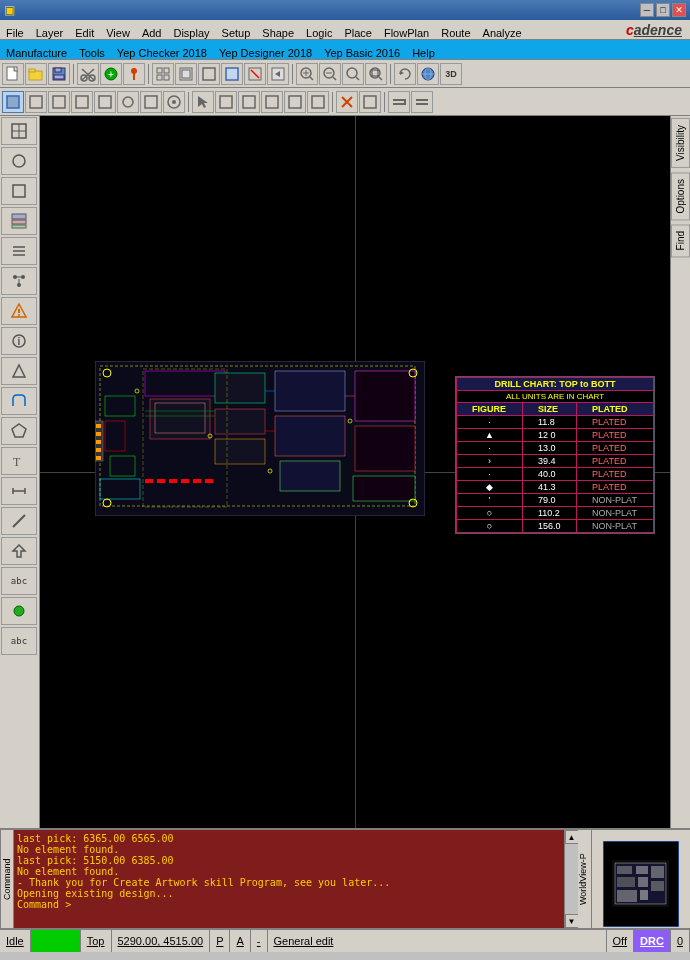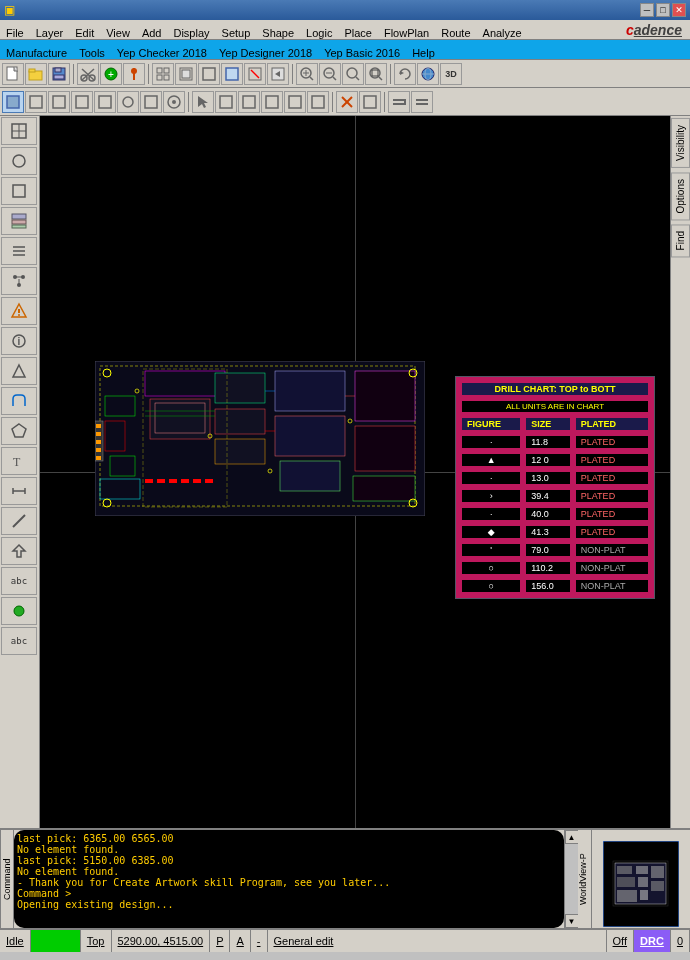--- a/index.html
+++ b/index.html
@@ -131,22 +131,22 @@
       background: #000;
       border: 1px solid #556;
       font-size: 9px;
       color: #ffff00;
     }
     #drill-chart table {
       width: 100%;
       border-collapse: collapse;
     }
     #drill-chart td, #drill-chart th {
-      padding: 1px 5px;
-      border: 6px solid #be185d;
+      padding: 1px 15px;
+      border: 1px solid #be185d;
       font-size: 9px;
     }
     .dc-header { background: #1a1a4a; color: #ffff00; text-align: center; }
     .dc-subheader { background: #000; color: #ffff00; text-align: center; }
 
     
     #right-panel {
       width: 20px;
       background: #d4d0c8;
       border-left: 1px solid #808080;
@@ -168,27 +168,26 @@
 
     
     #console-area {
       height: 100px;
       display: flex;
       background: #d4d0c8;
       border-top: 2px solid #808080;
     }
     #console-left {
       flex: 1;
-      background: #000000;
+      background: #7f1d1d;
       color: #ffcc00;
       font-size: 10px;
       font-family: monospace;
       padding: 3px;
       overflow: hidden;
-      border-radius: 10px;
     }
     #console-scrollbar {
       width: 14px;
       background: #d4d0c8;
       border-left: 1px solid #808080;
       display: flex;
       flex-direction: column;
       align-items: center;
     }
     .scroll-btn {
@@ -786,22 +785,22 @@
 </div>
 
 <div id="console-area">
   <div id="console-label" style="width:14px;background:#d4d0c8;border-right:1px solid #808080;writing-mode:vertical-rl;transform:rotate(180deg);font-size:9px;text-align:center;display:flex;align-items:center;justify-content:center;">Command</div>
   <div id="console-left">
     <div style="color:#ffcc00;font-size:10px;font-family:monospace;">last pick:  6365.00 6565.00</div>
     <div style="color:#ffcc00;font-size:10px;font-family:monospace;">No element found.</div>
     <div style="color:#ffcc00;font-size:10px;font-family:monospace;">last pick:  5150.00 6385.00</div>
     <div style="color:#ffcc00;font-size:10px;font-family:monospace;">No element found.</div>
     <div style="color:#ffcc00;font-size:10px;font-family:monospace;">- Thank you for Create Artwork skill Program, see you later...</div>
+    <div style="color:#ffcc00;font-size:10px;font-family:monospace;">Opening existing design...</div>
     <div style="color:#ffcc00;font-size:10px;font-family:monospace;">Command &gt;</div>
-    <div style="color:#ffcc00;font-size:10px;font-family:monospace;">Opening existing design...</div>
   </div>
   <div id="console-scrollbar">
     <div class="scroll-btn">▲</div>
     <div class="scroll-track"></div>
     <div class="scroll-btn">▼</div>
   </div>
   <div id="minimap-wrapper">
     <div id="minimap-side-label">WorldView-P</div>
     <div id="minimap-canvas-area" style="background:#d4d0c8;padding:4px;">
       <div id="minimap-canvas">

